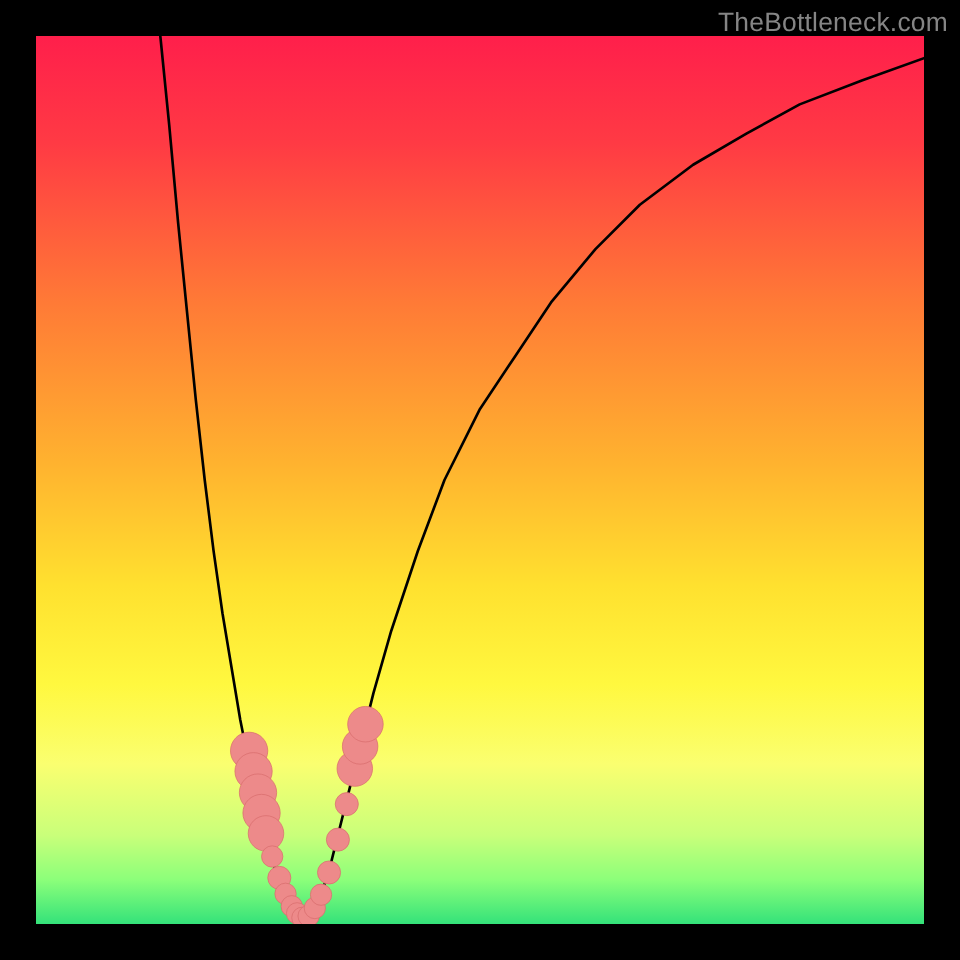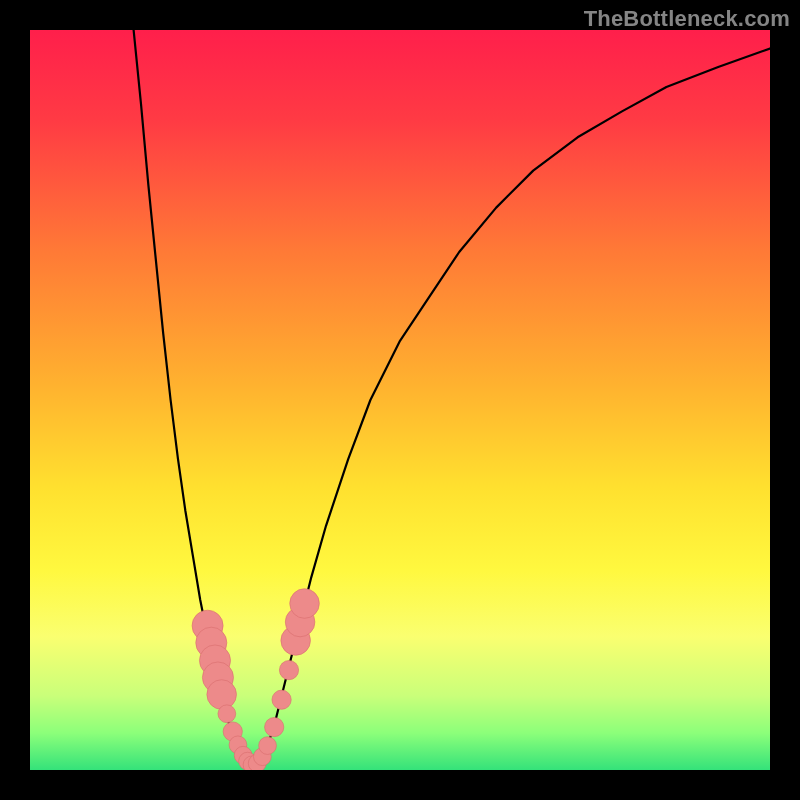--- a/index.html
+++ b/index.html
@@ -33,21 +33,21 @@
     left: 0;
     width: 100%;
     height: 100%;
   }
   .watermark {
     position: absolute;
     top: 6px;
     right: 10px;
     color: #858585;
     font-size: 22px;
-    font-weight: 700;
+    font-weight: 400;
     letter-spacing: 0.2px;
     font-family: Arial, Helvetica, sans-serif;
     text-align: center;
   }
   svg.curves {
     position: absolute;
     top: 0;
     left: 0;
     width: 100%;
     height: 100%;

